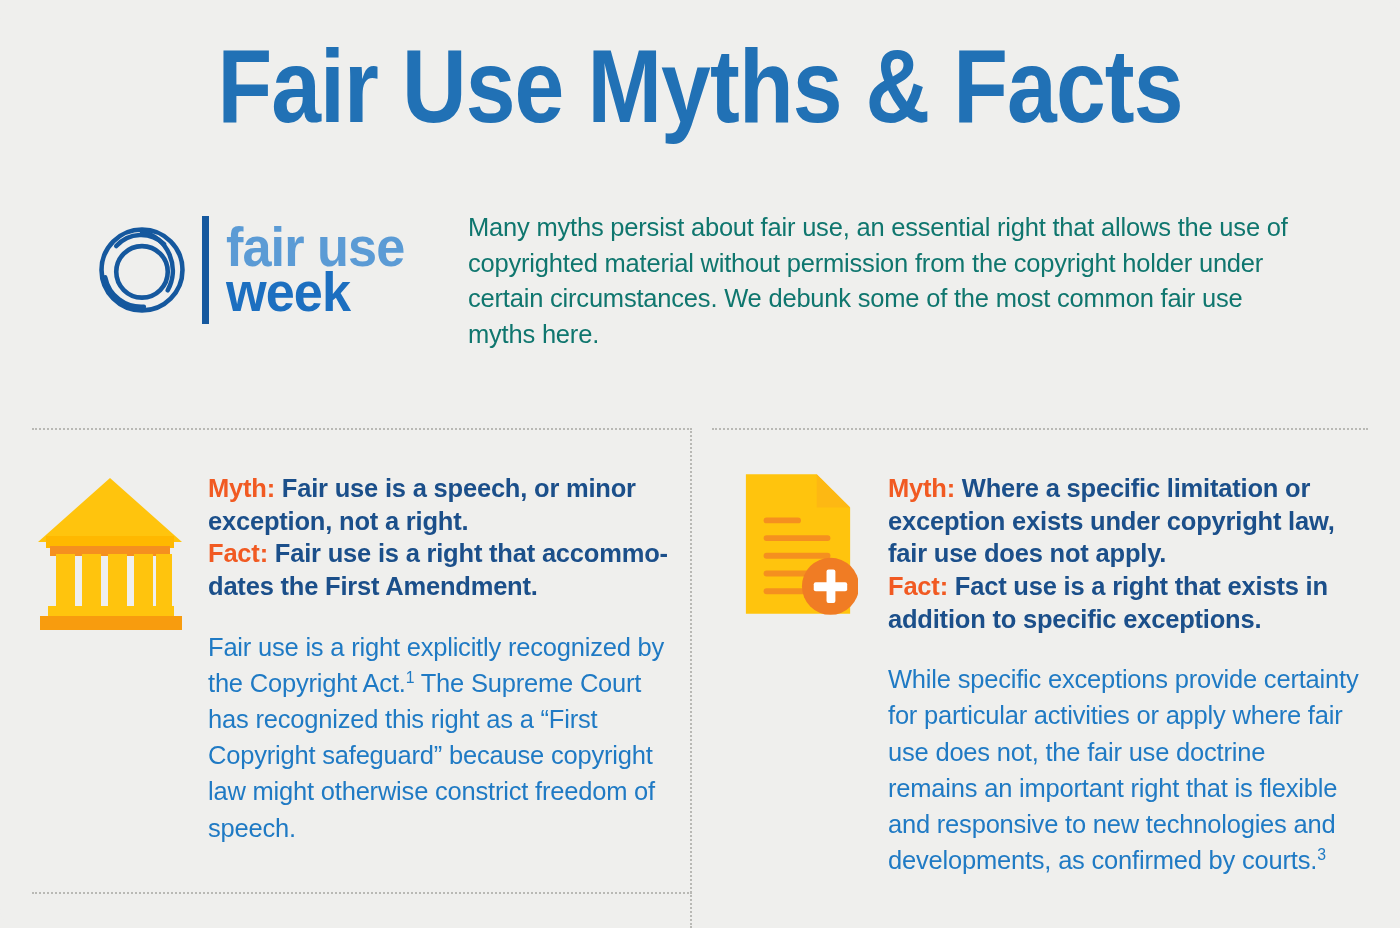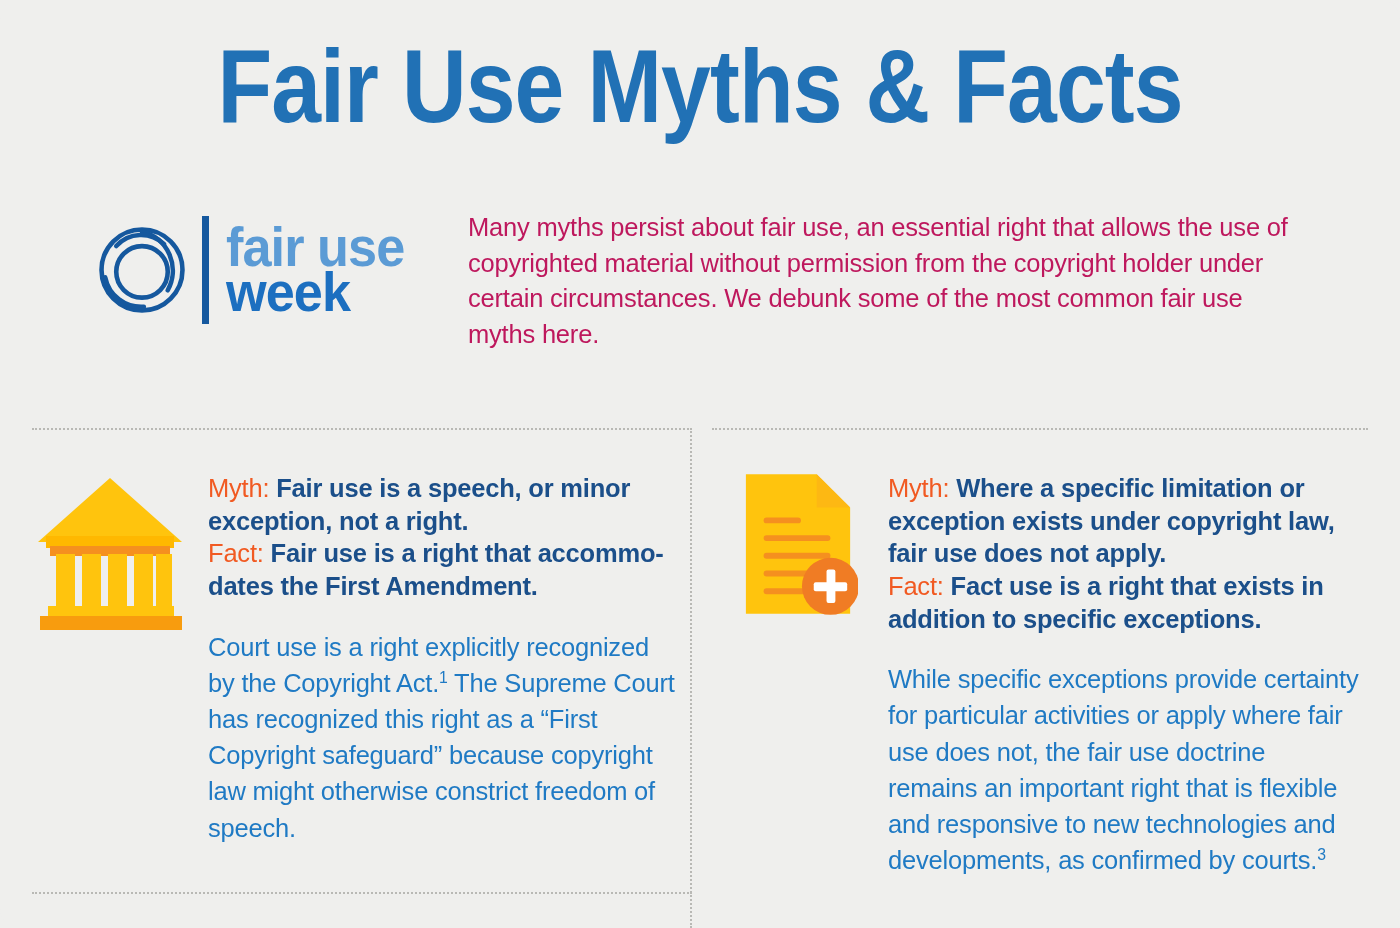--- a/index.html
+++ b/index.html
@@ -96,21 +96,21 @@
     transform: scaleX(0.95);
     transform-origin: left center;
     white-space: nowrap;
   }
 
   .intro {
     position: absolute;
     left: 468px;
     top: 14px;
     width: 830px;
-    color: #be185d;
+    color: #0f766e;
     font-size: 25.5px;
     line-height: 1.40;
     letter-spacing: -0.2px;
   }
 
   
   .divider-h {
     position: absolute;
     height: 0;
     border-top: 2px dotted #b9b9b5;
@@ -152,21 +152,21 @@
   .mythfact {
     color: #1b4f8a;
     font-size: 25.5px;
     font-weight: 700;
     line-height: 1.28;
     letter-spacing: -0.2px;
   }
 
   .label-myth, .label-fact {
     color: #f15a22;
-    font-weight: 400;
+    font-weight: 700;
   }
 
   .body-para {
     margin-top: 26px;
     color: #1f7ac4;
     font-size: 25.5px;
     line-height: 1.42;
     letter-spacing: -0.2px;
   }
 
@@ -223,21 +223,21 @@
         <rect x="126" y="84" width="16" height="58" fill="#ffc40d"></rect>
         <rect x="18" y="136" width="126" height="12" fill="#ffc40d"></rect>
         <rect x="10" y="146" width="142" height="14" fill="#f89c0e"></rect>
       </svg>
     </div>
     <div class="col-text">
       <p class="mythfact">
         <span class="label-myth">Myth:</span><span> Fair use is a speech, or minor exception, not a right.</span><br>
         <span class="label-fact">Fact:</span><span> Fair use is a right that accommo­dates the First Amendment.</span>
       </p>
-      <p class="body-para"><span>Court use is a right explicitly recognized by the Copyright Act.</span><sup>1</sup><span> The Supreme Court has recognized this right as a “First Copyright safeguard” because copyright law might otherwise constrict freedom of speech.</span></p>
+      <p class="body-para"><span>Fair use is a right explicitly recognized by the Copyright Act.</span><sup>1</sup><span> The Supreme Court has recognized this right as a “First Copyright safeguard” because copyright law might otherwise constrict freedom of speech.</span></p>
     </div>
   </div>
 
   <div class="col right">
     <div class="col-icon">
       <svg viewBox="0 0 120 150" width="118" height="148">
         <path d="M6 4 H78 L112 38 V146 H6 Z" fill="#ffc40d"></path>
         <path d="M78 4 L112 38 H78 Z" fill="#fdb813"></path>
         <rect x="24" y="48" width="38" height="6" rx="3" fill="#f5901f"></rect>
         <rect x="24" y="66" width="68" height="6" rx="3" fill="#f5901f"></rect>

